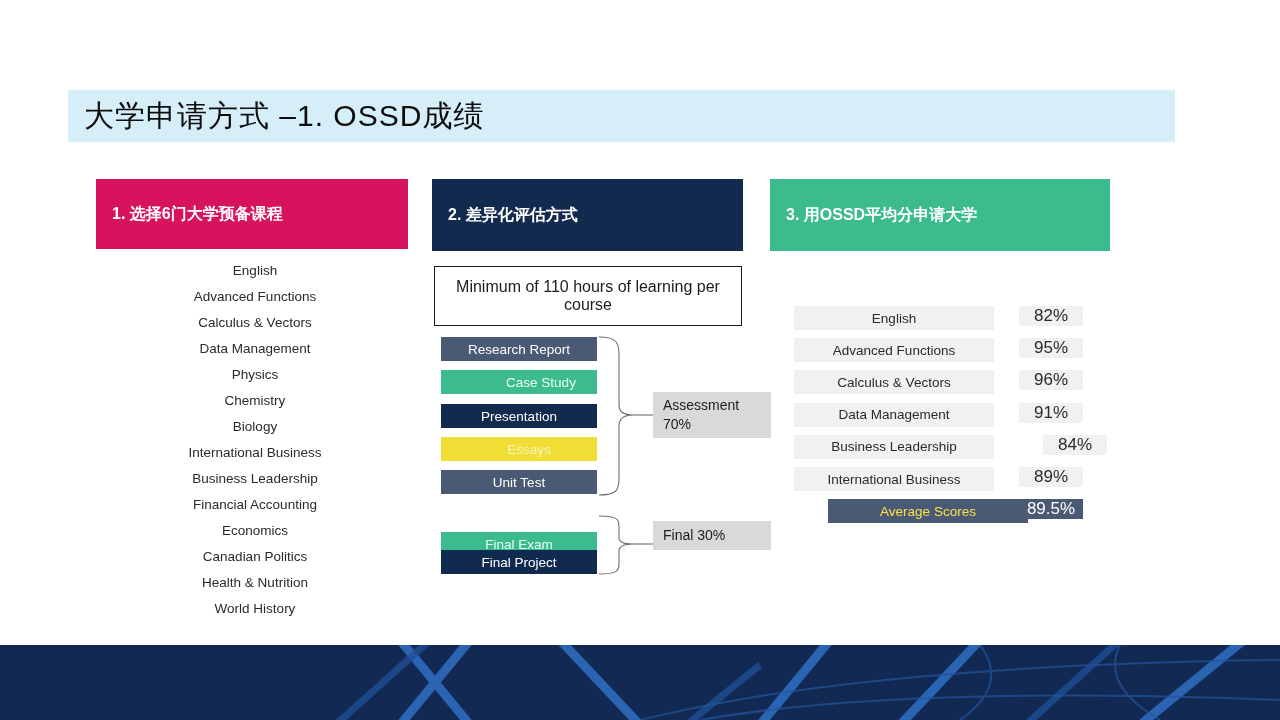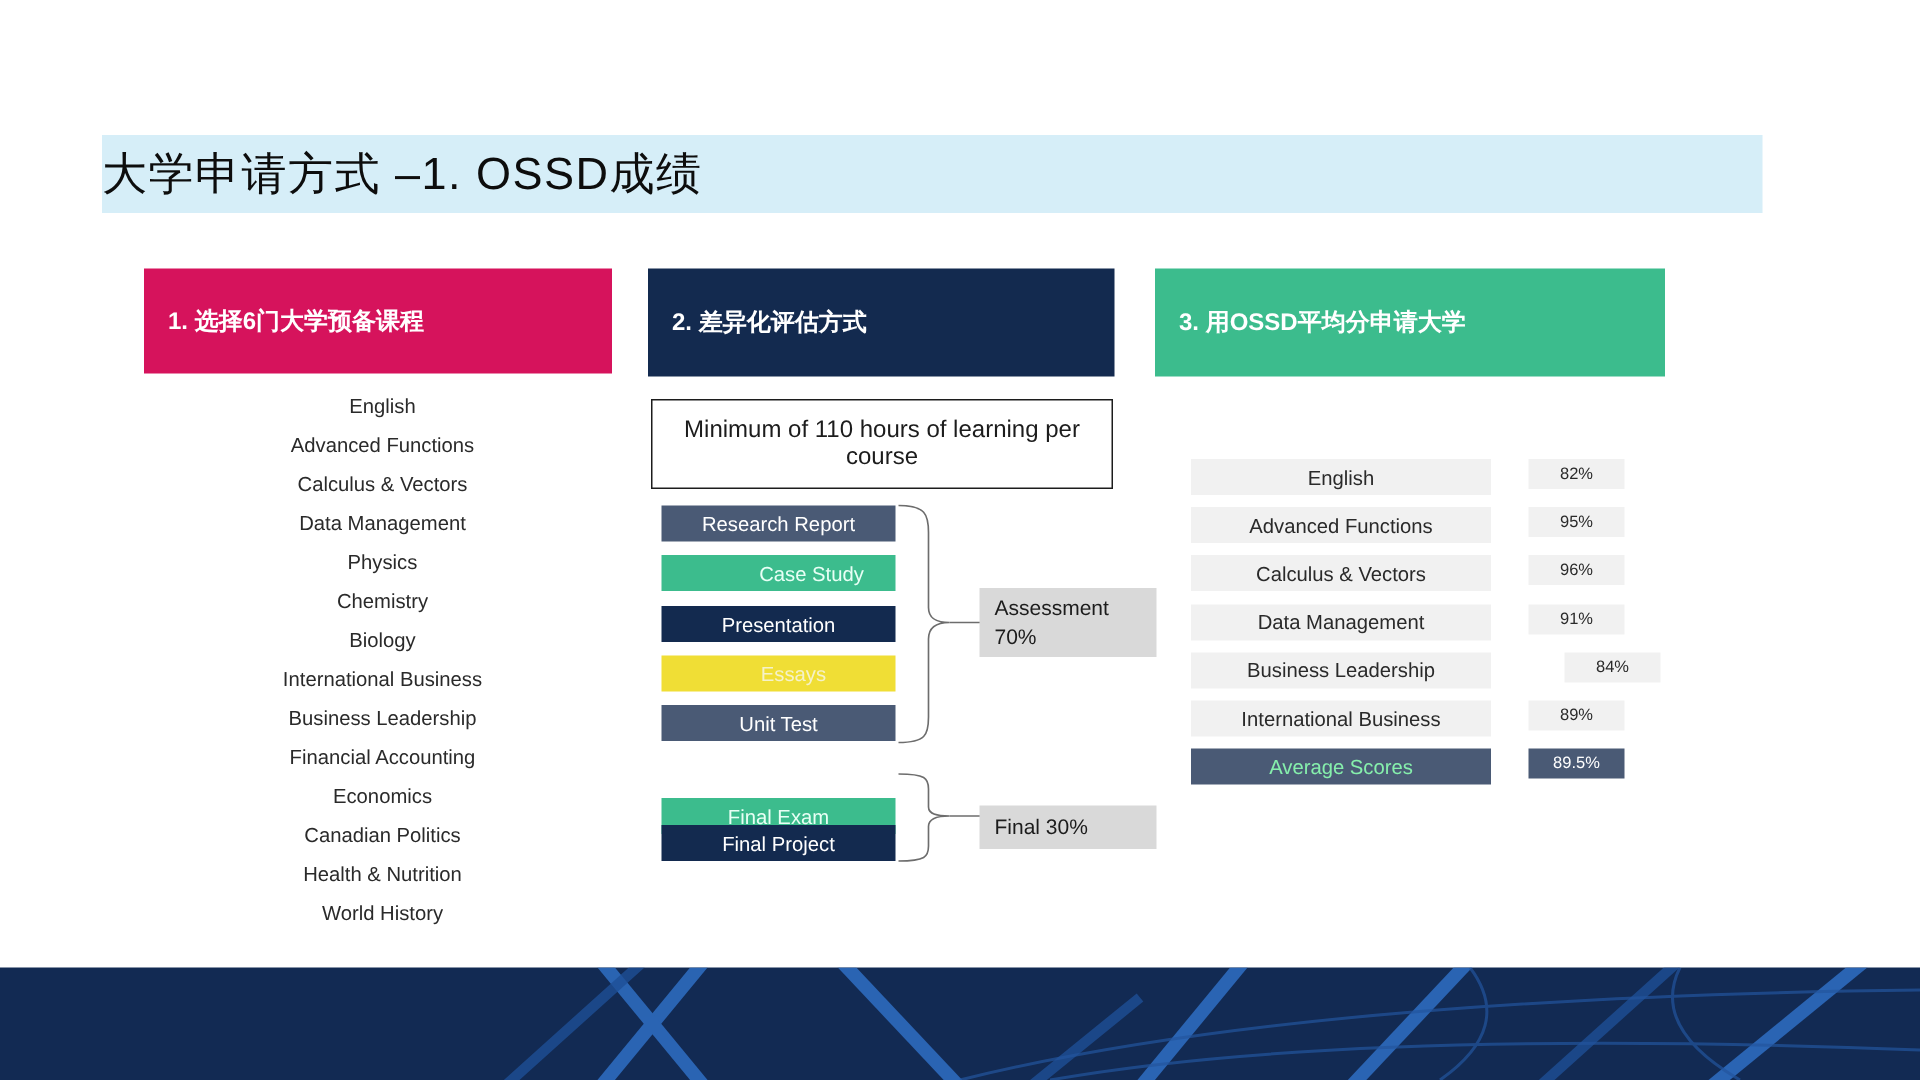--- a/index.html
+++ b/index.html
@@ -11,21 +11,21 @@
   }
 
   
   .title-bar{
     position:absolute; left:68px; top:90px; width:1107px; height:52px;
     background:#d6eef8;
     display:flex; align-items:center;
   }
   .title-text{
     font-size:30px; color:#0d0d0d; font-weight:400;
-    padding-left:0; letter-spacing:1px; white-space:nowrap;
+    padding-left:16px; letter-spacing:1px; white-space:nowrap;
   }
 
   
   .hdr{ position:absolute; display:flex; align-items:center; }
   .hdr-label{ color:#ffffff; font-size:16px; font-weight:bold; padding-left:16px; white-space:nowrap;}
   #hdr1{ left:96px;  top:179px; width:312px; height:70px; background:#d6135c; }
   #hdr2{ left:432px; top:179px; width:311px; height:72px; background:#132a4f; }
   #hdr3{ left:770px; top:179px; width:340px; height:72px; background:#3cbc8d; }
 
   
@@ -57,29 +57,29 @@
   .brace{ position:absolute; pointer-events:none; }
   #brace1{ left:597px; top:333px; width:62px; height:165px; }
   #brace2{ left:597px; top:512px; width:62px; height:66px; }
 
   .callout{
     position:absolute; background:#d9d9d9; color:#1c1c1c;
     font-size:14px; line-height:19px; display:flex; align-items:center;
     padding:0 10px;
   }
   #callout1{ left:653px; top:392px; width:118px; height:46px; }
-  #callout2{ left:653px; top:521px; width:118px; height:29px;margin-top:16px; }
+  #callout2{ left:653px; top:521px; width:118px; height:29px; }
   .score-name{
     position:absolute; width:200px; height:24px; left:0;
     background:#f1f1f1; color:#2a2a2a; font-size:13.5px;
     display:flex; align-items:center; justify-content:center; white-space:nowrap;
   }
   .score-val{
     position:absolute; width:64px; height:20px; left:225px;
-    background:#f1f1f1; color:#2a2a2a; font-size:11px;
+    background:#f1f1f1; color:#2a2a2a; font-size:17px;
     display:flex; align-items:center; justify-content:center;
   }
 
   
   .footer{
     position:absolute; left:0; top:645px; width:1280px; height:75px;
     background:#122a53; overflow:hidden;
   }
   .footer svg.stripes{ position:absolute; left:0; top:0; }
 </style>
@@ -147,21 +147,21 @@
     <div class="score-name" style="top: 338.2px; position: absolute; left: 794px;">Advanced Functions</div>
     <div class="score-val" style="top: 338.2px; position: absolute; left: 1019px;">95%</div>
     <div class="score-name" style="top: 370.4px; position: absolute; left: 794px;">Calculus &amp; Vectors</div>
     <div class="score-val" style="top: 370.4px; position: absolute; left: 1019px;">96%</div>
     <div class="score-name" style="top: 402.6px; position: absolute; left: 794px;">Data Management</div>
     <div class="score-val" style="top: 402.6px; position: absolute; left: 1019px;">91%</div>
     <div class="score-name" style="top: 434.8px; position: absolute; left: 794px;">Business Leadership</div>
     <div class="score-val" style="top: 434.8px; position: absolute; left: 1019px; margin-left: 24px;">84%</div>
     <div class="score-name" style="top: 467px; position: absolute; left: 794px;">International Business</div>
     <div class="score-val" style="top: 467px; position: absolute; left: 1019px;">89%</div>
-    <div class="score-name" style="top: 499.2px; background: rgb(74, 90, 117); color: #86efac; position: absolute; left: 794px;">Average Scores</div>
+    <div class="score-name" style="top: 499.2px; background: rgb(74, 90, 117); color: #fde047; position: absolute; left: 828px;">Average Scores</div>
     <div class="score-val" style="top: 499.2px; background: rgb(74, 90, 117); color: rgb(255, 255, 255); position: absolute; left: 1019px;">89.5%</div>
   </div>
 
 <div class="footer">
   <svg class="stripes" width="1280" height="75">
     <g stroke="#2f6fc4" stroke-width="9" fill="none" opacity="0.85">
       <line x1="400" y1="80" x2="470" y2="-5"></line>
       <line x1="470" y1="80" x2="400" y2="-5"></line>
       <line x1="640" y1="80" x2="560" y2="-5"></line>
       <line x1="760" y1="80" x2="830" y2="-5"></line>

